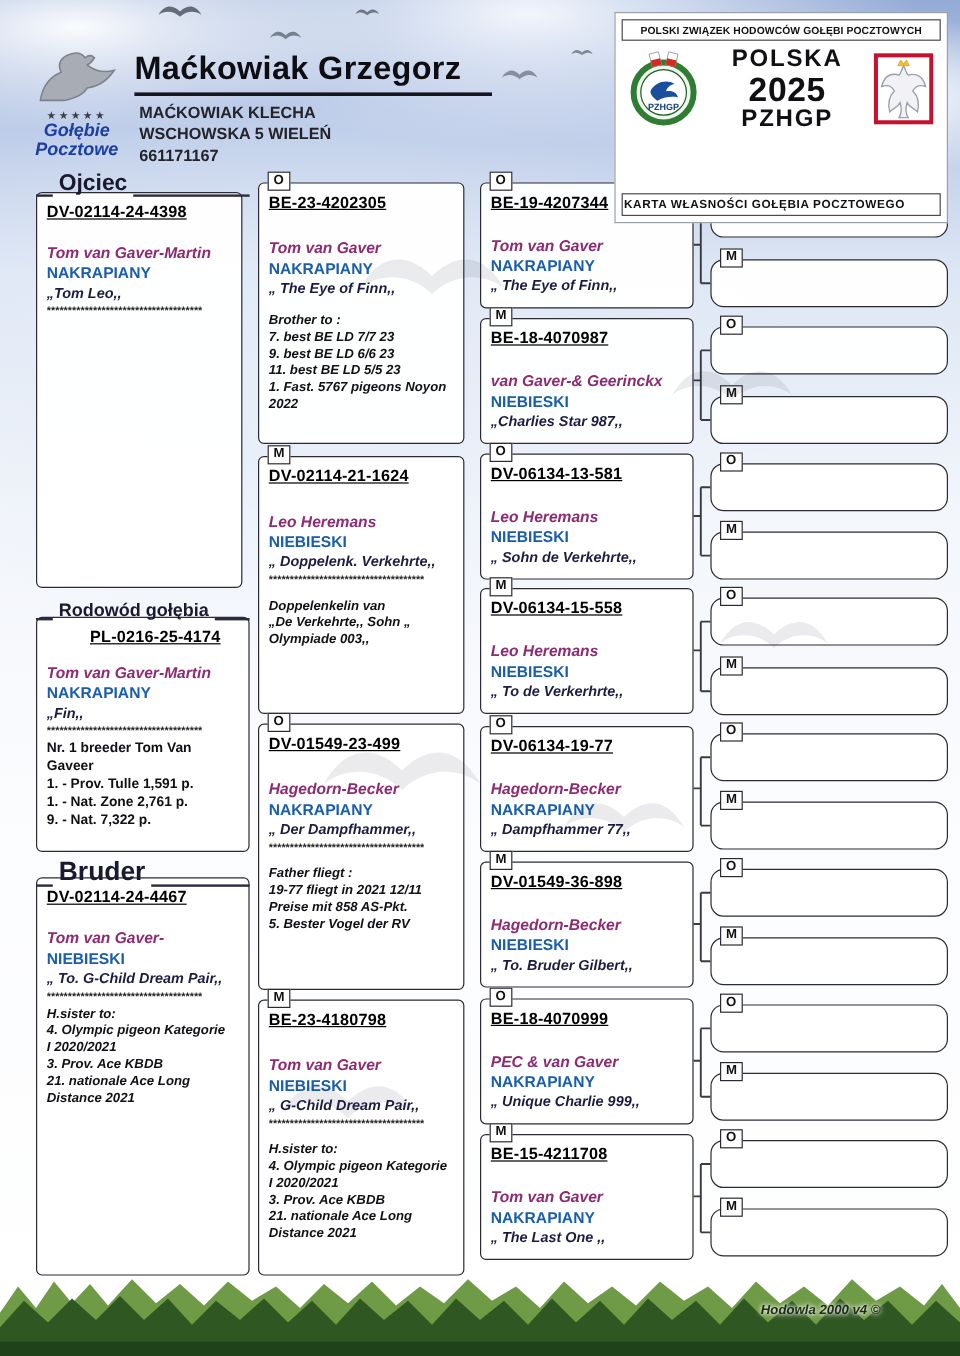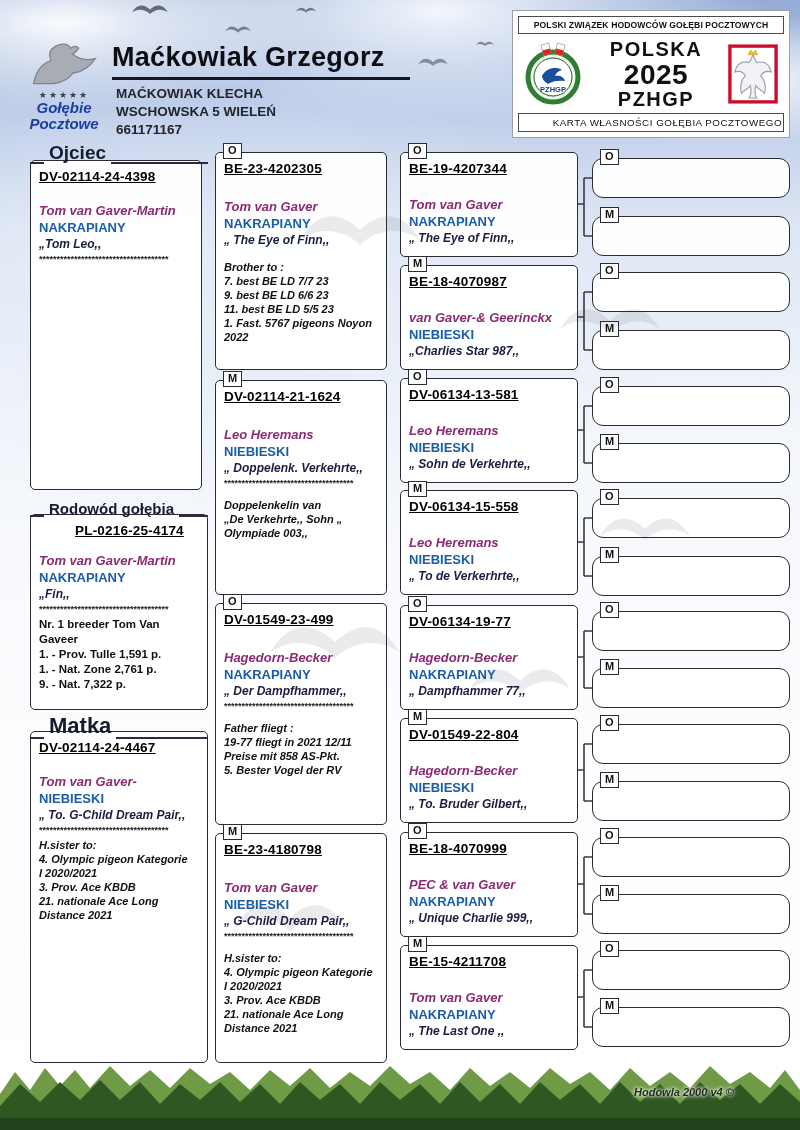--- a/index.html
+++ b/index.html
@@ -32,22 +32,22 @@
     border:1px solid #9aa0a8; padding:5px; z-index:15; }
   .stamp-fed { border:1.2px solid #4a4a52; font-size:8.6px; font-weight:bold; text-align:center;
     padding:3px 1px; color:#111; letter-spacing:.1px; }
   .stamp-mid { display:flex; align-items:center; justify-content:space-between; padding:5px 6px 3px 4px; }
   .stamp-center { text-align:center; line-height:1.04; color:#101014; }
   .stamp-country { font-size:20px; font-weight:bold; letter-spacing:1.5px; }
   .stamp-year { font-size:28px; font-weight:bold; letter-spacing:.5px; }
   .stamp-org { font-size:20px; font-weight:bold; letter-spacing:1.5px; }
   .stamp-ring-row { display:flex; justify-content:space-between; font-size:14.5px; font-weight:bold;
     color:#15151c; padding:3px 14px 5px 6px; border-top:1px solid #b8bcc2; }
-  .stamp-title { border:1.2px solid #4a4a52; font-size:9.8px; font-weight:normal; text-align:right;
-    padding:3px 1px; letter-spacing:.5px; color:#111; }
+  .stamp-title { border:1.2px solid #4a4a52; font-size:9.8px; font-weight:bold; text-align:left;
+    padding:3px 1px; letter-spacing:.5px; color:#111;margin-top:48px; }
 
   
   .sec { position:absolute; display:flex; align-items:flex-end; font-weight:bold; color:#191930; z-index:12; }
   .sec::before { content:""; width:14px; border-top:2.2px solid #2a2a40; margin-right:5px; }
   .sec::after  { content:""; flex:1; border-top:2.2px solid #2a2a40; margin-left:5px; }
 
   
   .pbox { position:absolute; background:rgba(255,255,255,.96); border:1.8px solid #2b2b33;
     border-radius:5px; padding:8px 8px; z-index:10; }
   .slot { position:absolute; background:rgba(255,255,255,.96); border:1.6px solid #2b2b33;
@@ -165,21 +165,21 @@
     <div class="stamp-title">KARTA  WŁASNOŚCI  GOŁĘBIA  POCZTOWEGO</div>
   </div>
 
   <div class="sec" style="left:30px;top:142px;width:178px;font-size:19px">
       <span>Ojciec</span>
     </div>
   <div class="sec" style="left:30px;top:500px;width:178px;font-size:15px">
       <span>Rodowód gołębia</span>
     </div>
   <div class="sec" style="left:30px;top:713px;width:178px;font-size:22px">
-      <span>Matka</span>
+      <span>Bruder</span>
     </div>
 
   <div class="pbox" style="left:30px;top:160px;width:172px;height:330px">
     <div class="ring mb-lg">DV-02114-24-4398</div>
     <div class="strain">Tom van  Gaver-Martin</div>
     <div class="colorword">NAKRAPIANY</div>
     <div class="bname">„Tom Leo,,</div>
     <div class="stars">*************************************</div>
   </div>
 
@@ -292,21 +292,21 @@
   </div>
   <div class="pbox" style="left:400px;top:605px;width:178px;height:105px">
     <span class="gen-label">O</span>
     <div class="ring mb-sm">DV-06134-19-77</div>
     <div class="strain">Hagedorn-Becker</div>
     <div class="colorword">NAKRAPIANY</div>
     <div class="bname">„ Dampfhammer 77,,</div>
   </div>
   <div class="pbox" style="left:400px;top:718px;width:178px;height:105px">
     <span class="gen-label">M</span>
-    <div class="ring mb-sm">DV-01549-22-804</div>
+    <div class="ring mb-sm">DV-01549-36-898</div>
     <div class="strain">Hagedorn-Becker</div>
     <div class="colorword">NIEBIESKI</div>
     <div class="bname">„ To. Bruder Gilbert,,</div>
   </div>
   <div class="pbox" style="left:400px;top:832px;width:178px;height:105px">
     <span class="gen-label">O</span>
     <div class="ring mb-sm">BE-18-4070999</div>
     <div class="strain">PEC &amp; van Gaver</div>
     <div class="colorword">NAKRAPIANY</div>
     <div class="bname">„ Unique Charlie 999,,</div>

